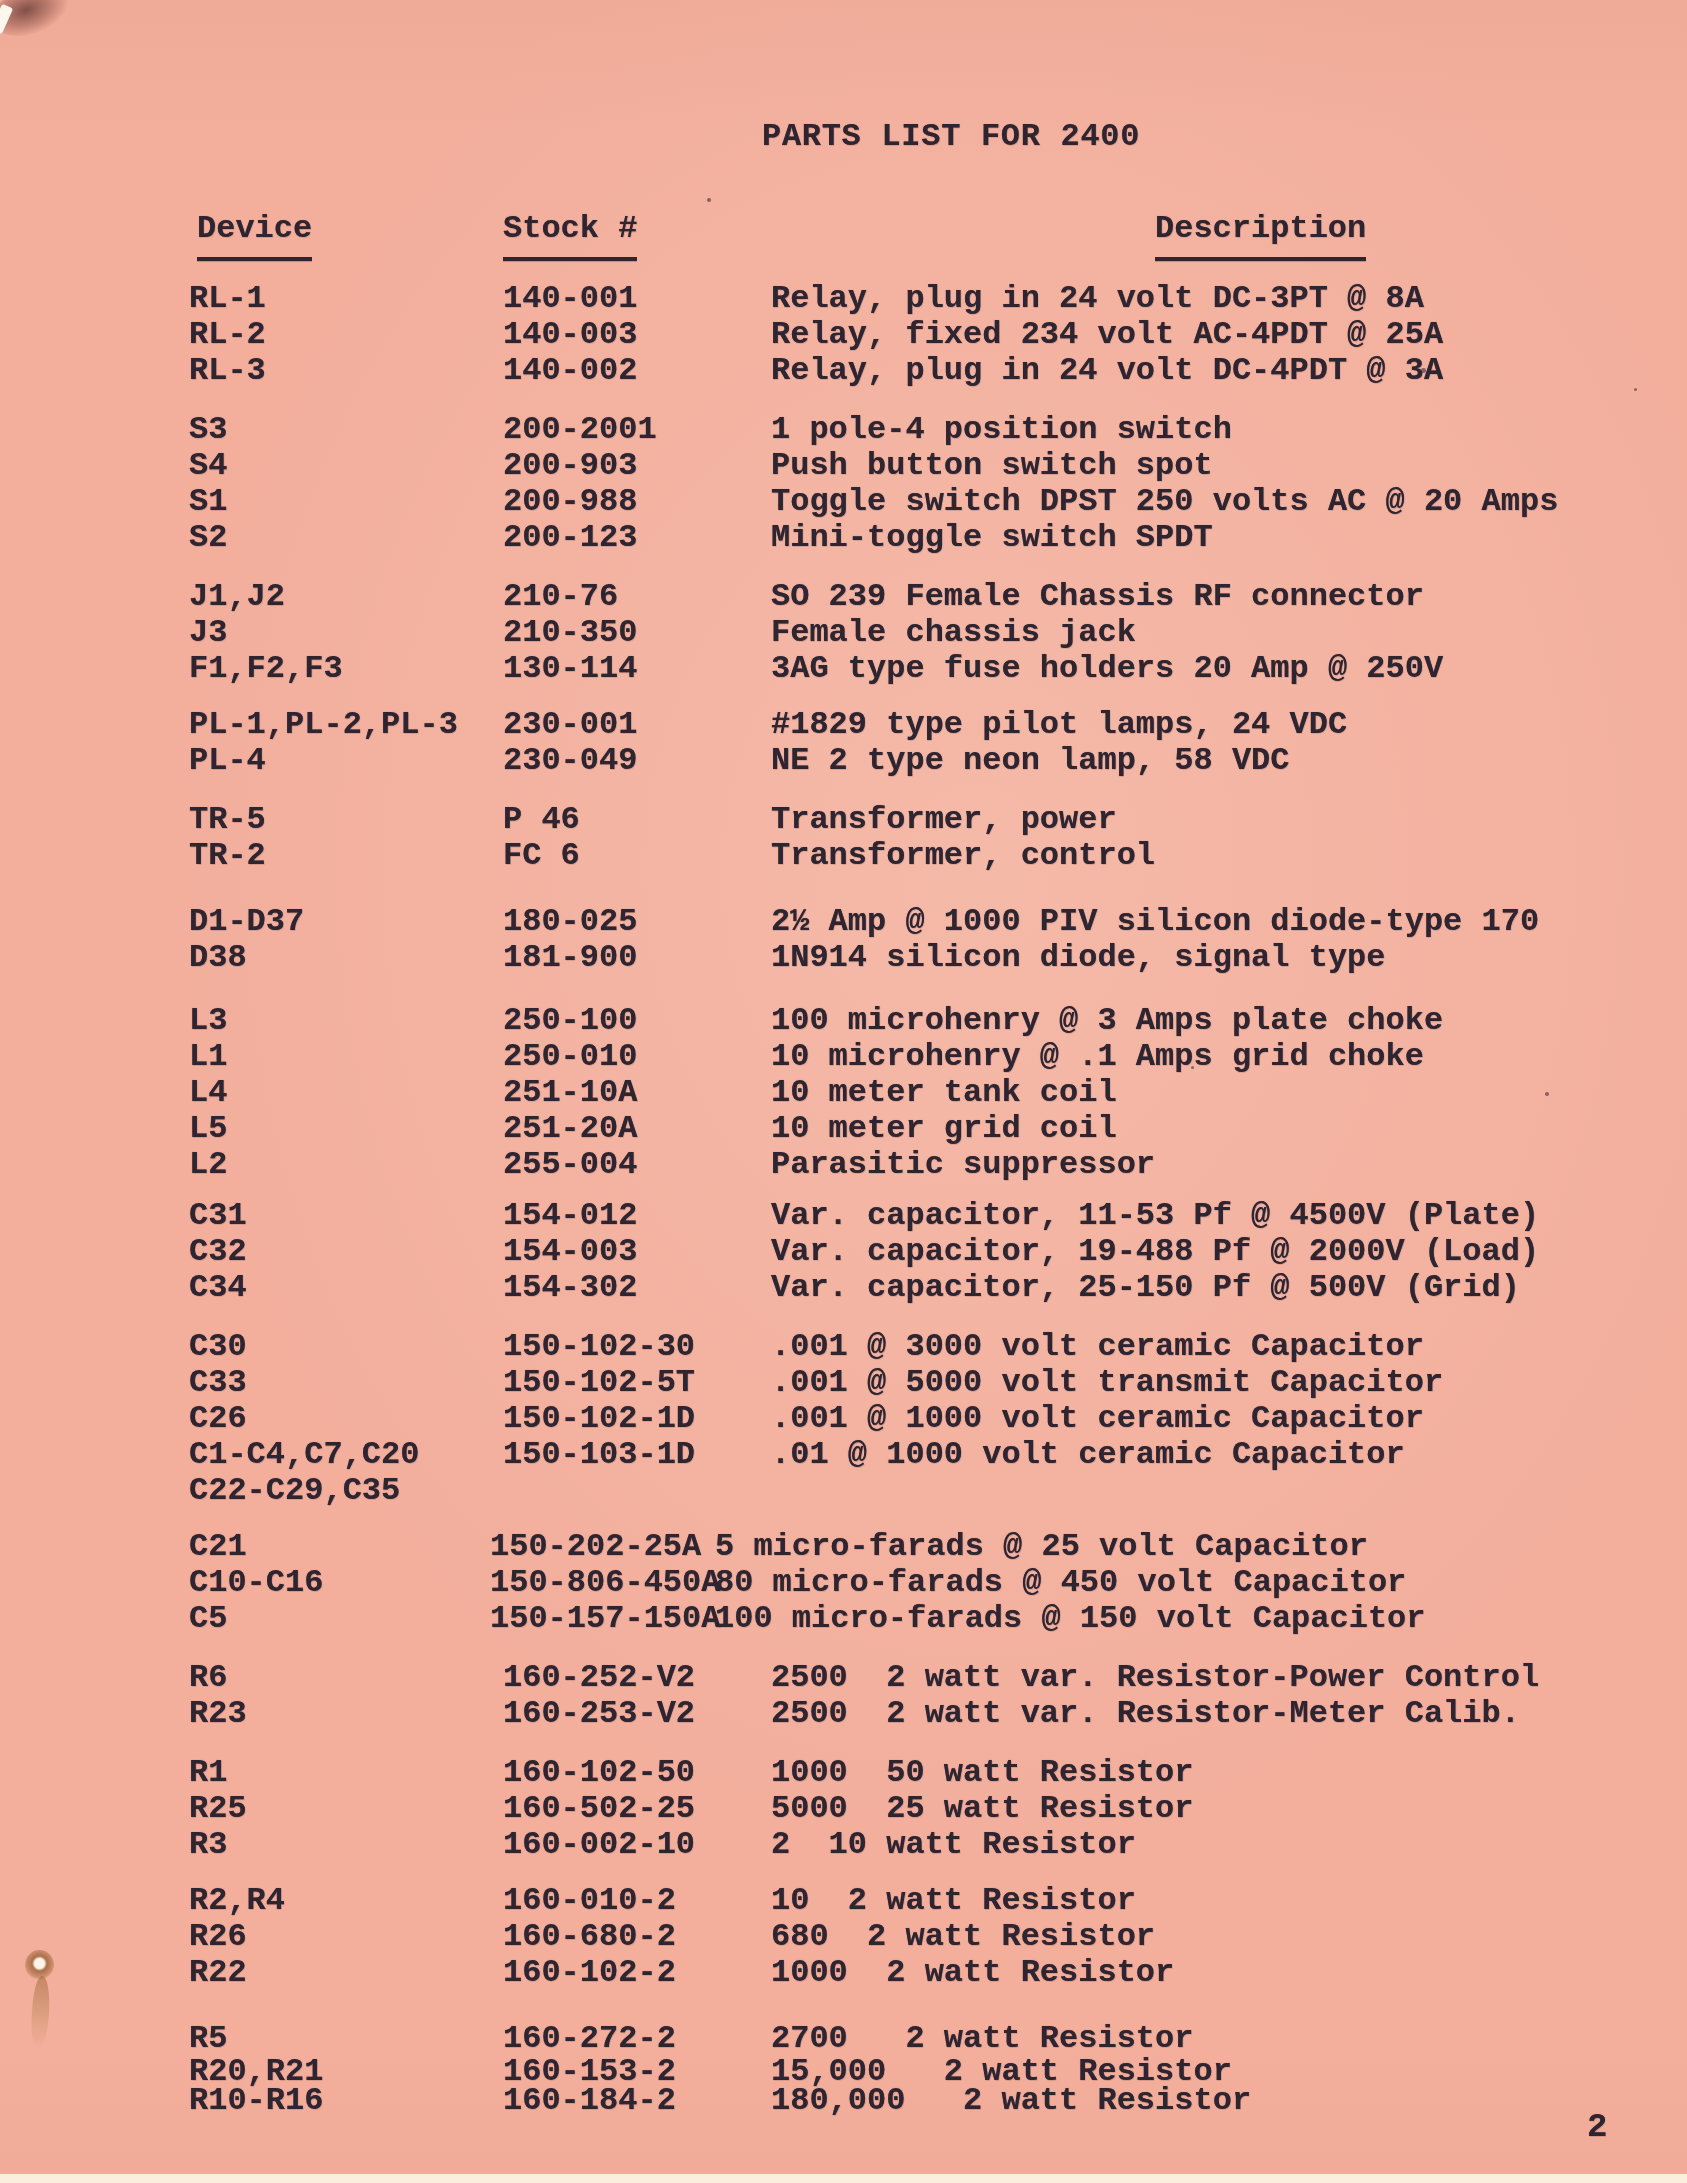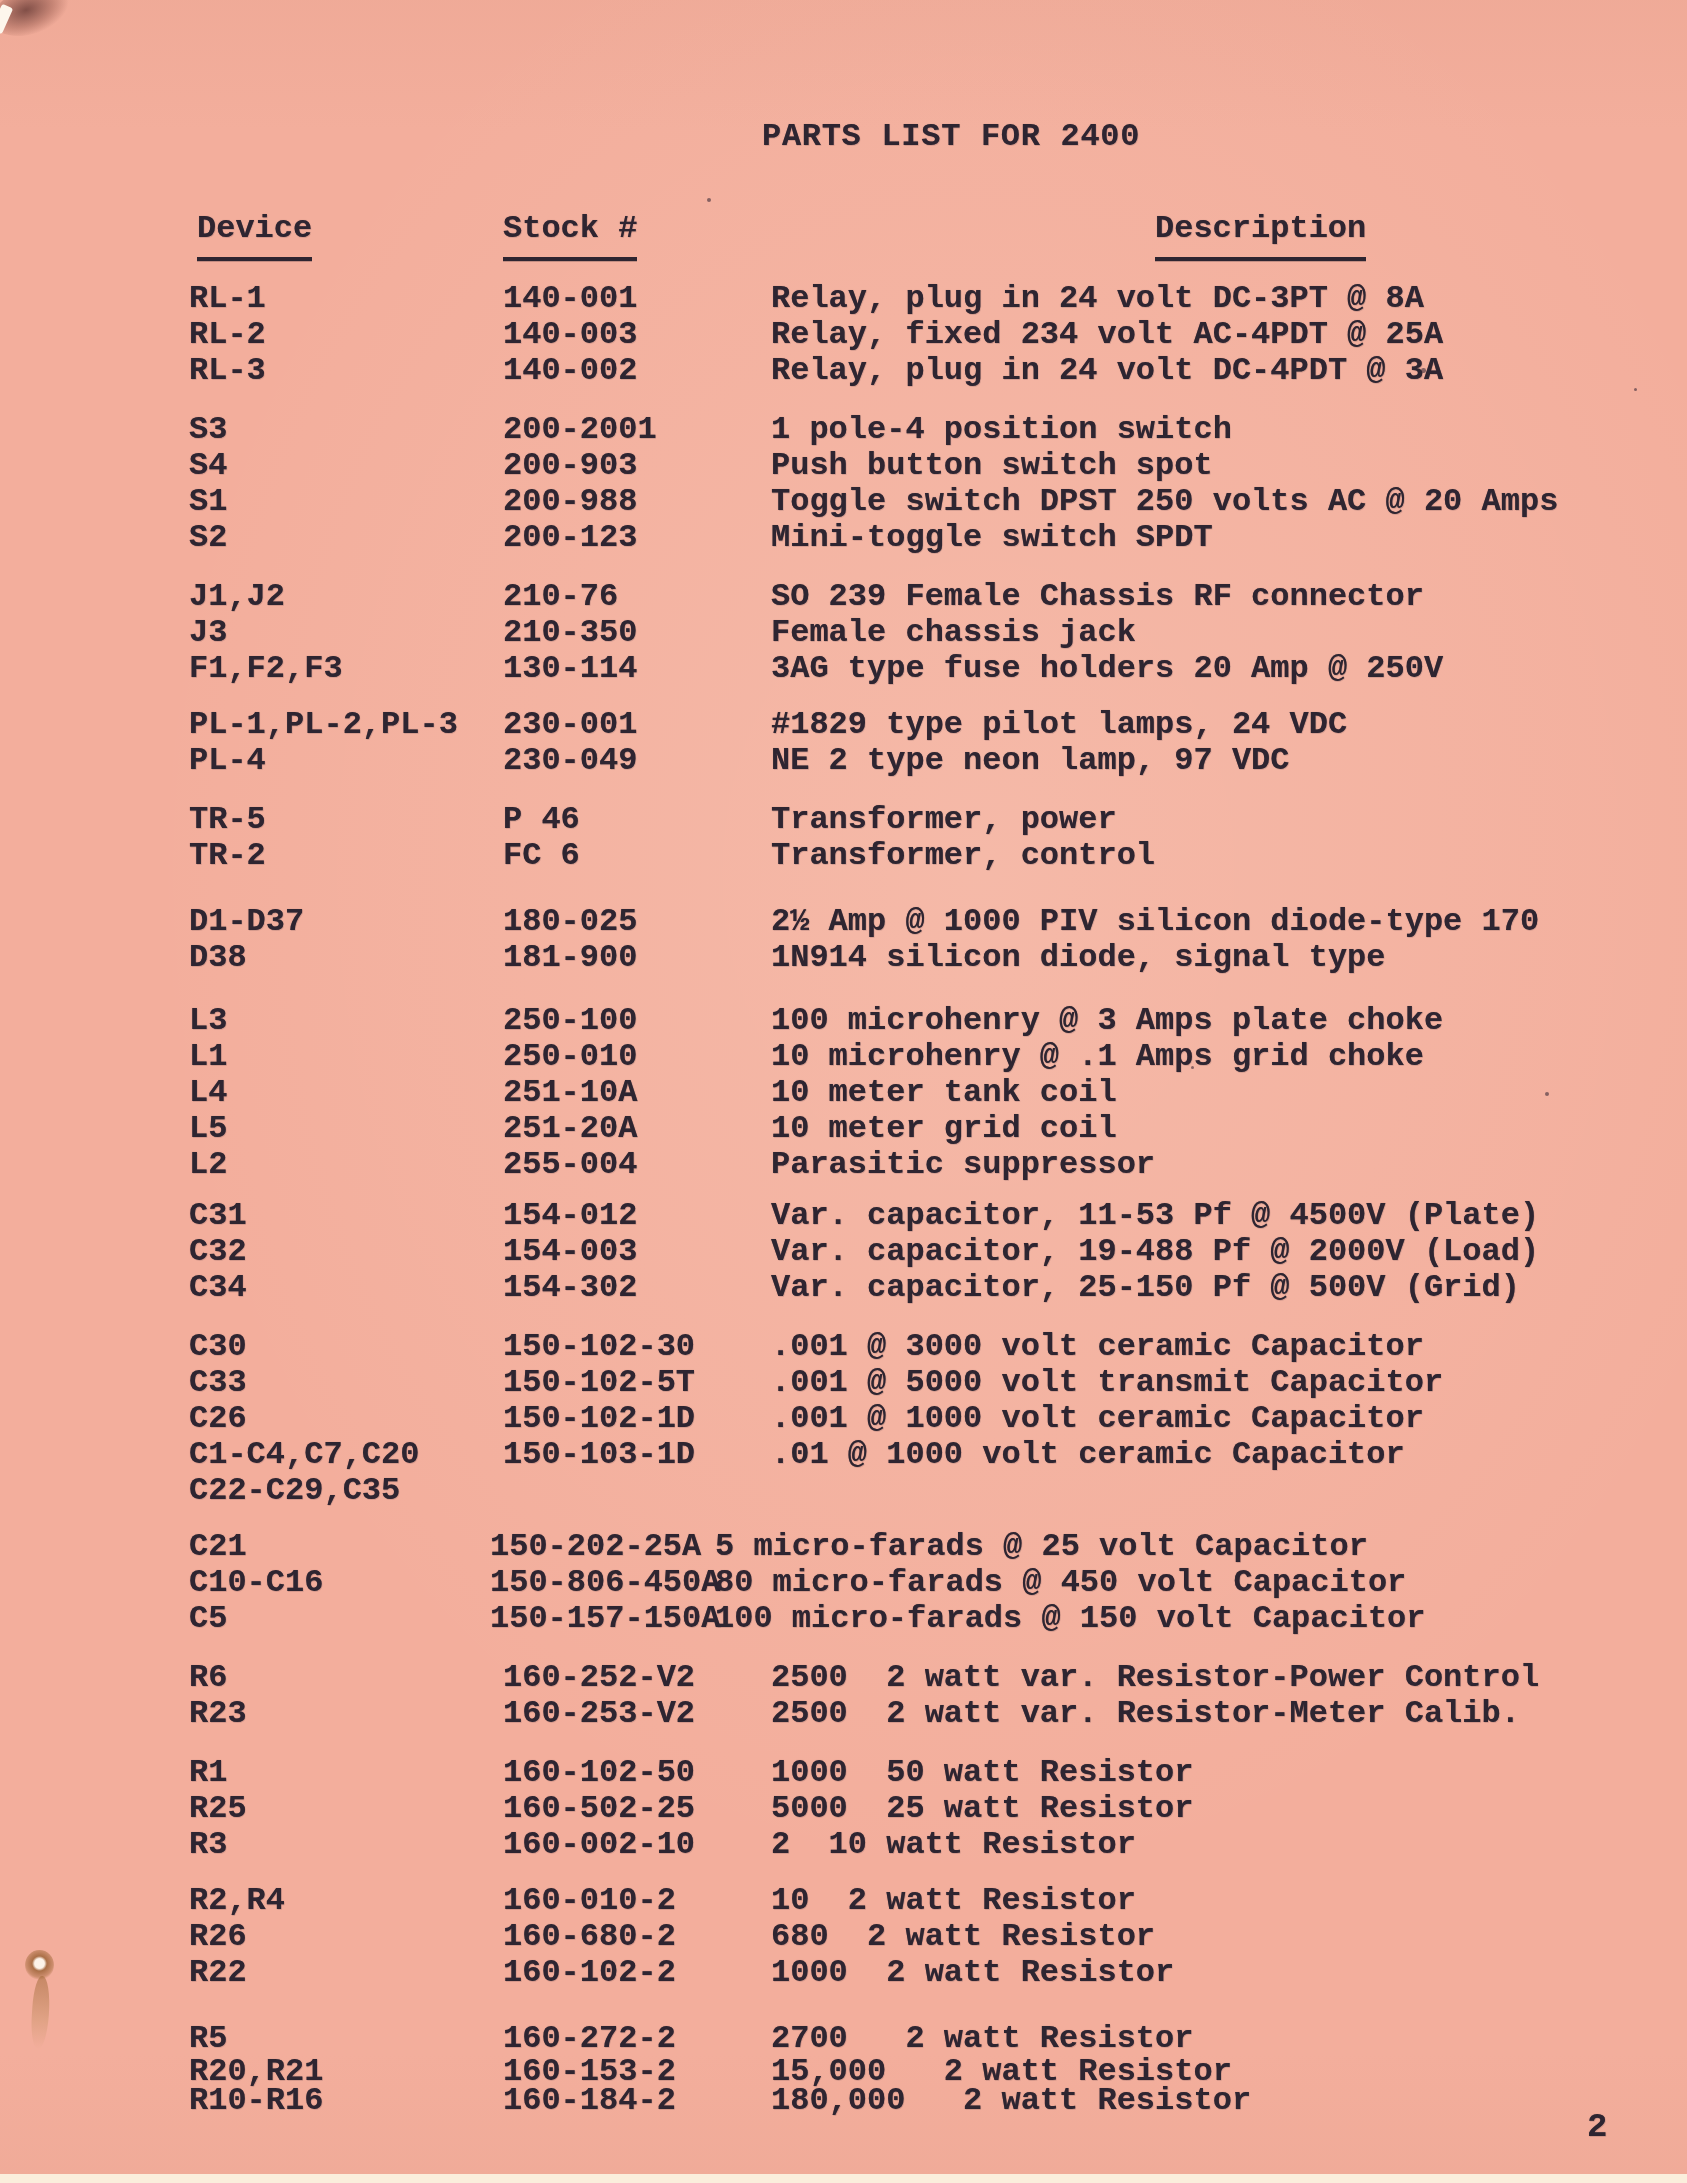--- a/index.html
+++ b/index.html
@@ -106,21 +106,21 @@
     </div>
 
     <div class="group g2">
       <div class="row"><span class="cell typed">J1,J2</span><span class="cell typed">210-76</span><span class="cell typed">SO 239 Female Chassis RF connector</span></div>
       <div class="row"><span class="cell typed">J3</span><span class="cell typed">210-350</span><span class="cell typed">Female chassis jack</span></div>
       <div class="row"><span class="cell typed">F1,F2,F3</span><span class="cell typed">130-114</span><span class="cell typed">3AG type fuse holders 20 Amp @ 250V</span></div>
     </div>
 
     <div class="group g3">
       <div class="row"><span class="cell typed">PL-1,PL-2,PL-3</span><span class="cell typed">230-001</span><span class="cell typed">#1829 type pilot lamps, 24 VDC</span></div>
-      <div class="row"><span class="cell typed">PL-4</span><span class="cell typed">230-049</span><span class="cell typed">NE 2 type neon lamp, 97 VDC</span></div>
+      <div class="row"><span class="cell typed">PL-4</span><span class="cell typed">230-049</span><span class="cell typed">NE 2 type neon lamp, 58 VDC</span></div>
     </div>
 
     <div class="group g4">
       <div class="row"><span class="cell typed">TR-5</span><span class="cell typed">P 46</span><span class="cell typed">Transformer, power</span></div>
       <div class="row"><span class="cell typed">TR-2</span><span class="cell typed">FC 6</span><span class="cell typed">Transformer, control</span></div>
     </div>
 
     <div class="group g5">
       <div class="row"><span class="cell typed">D1-D37</span><span class="cell typed">180-025</span><span class="cell typed">2½ Amp @ 1000 PIV silicon diode-type 170</span></div>
       <div class="row"><span class="cell typed">D38</span><span class="cell typed">181-900</span><span class="cell typed">1N914 silicon diode, signal type</span></div>

